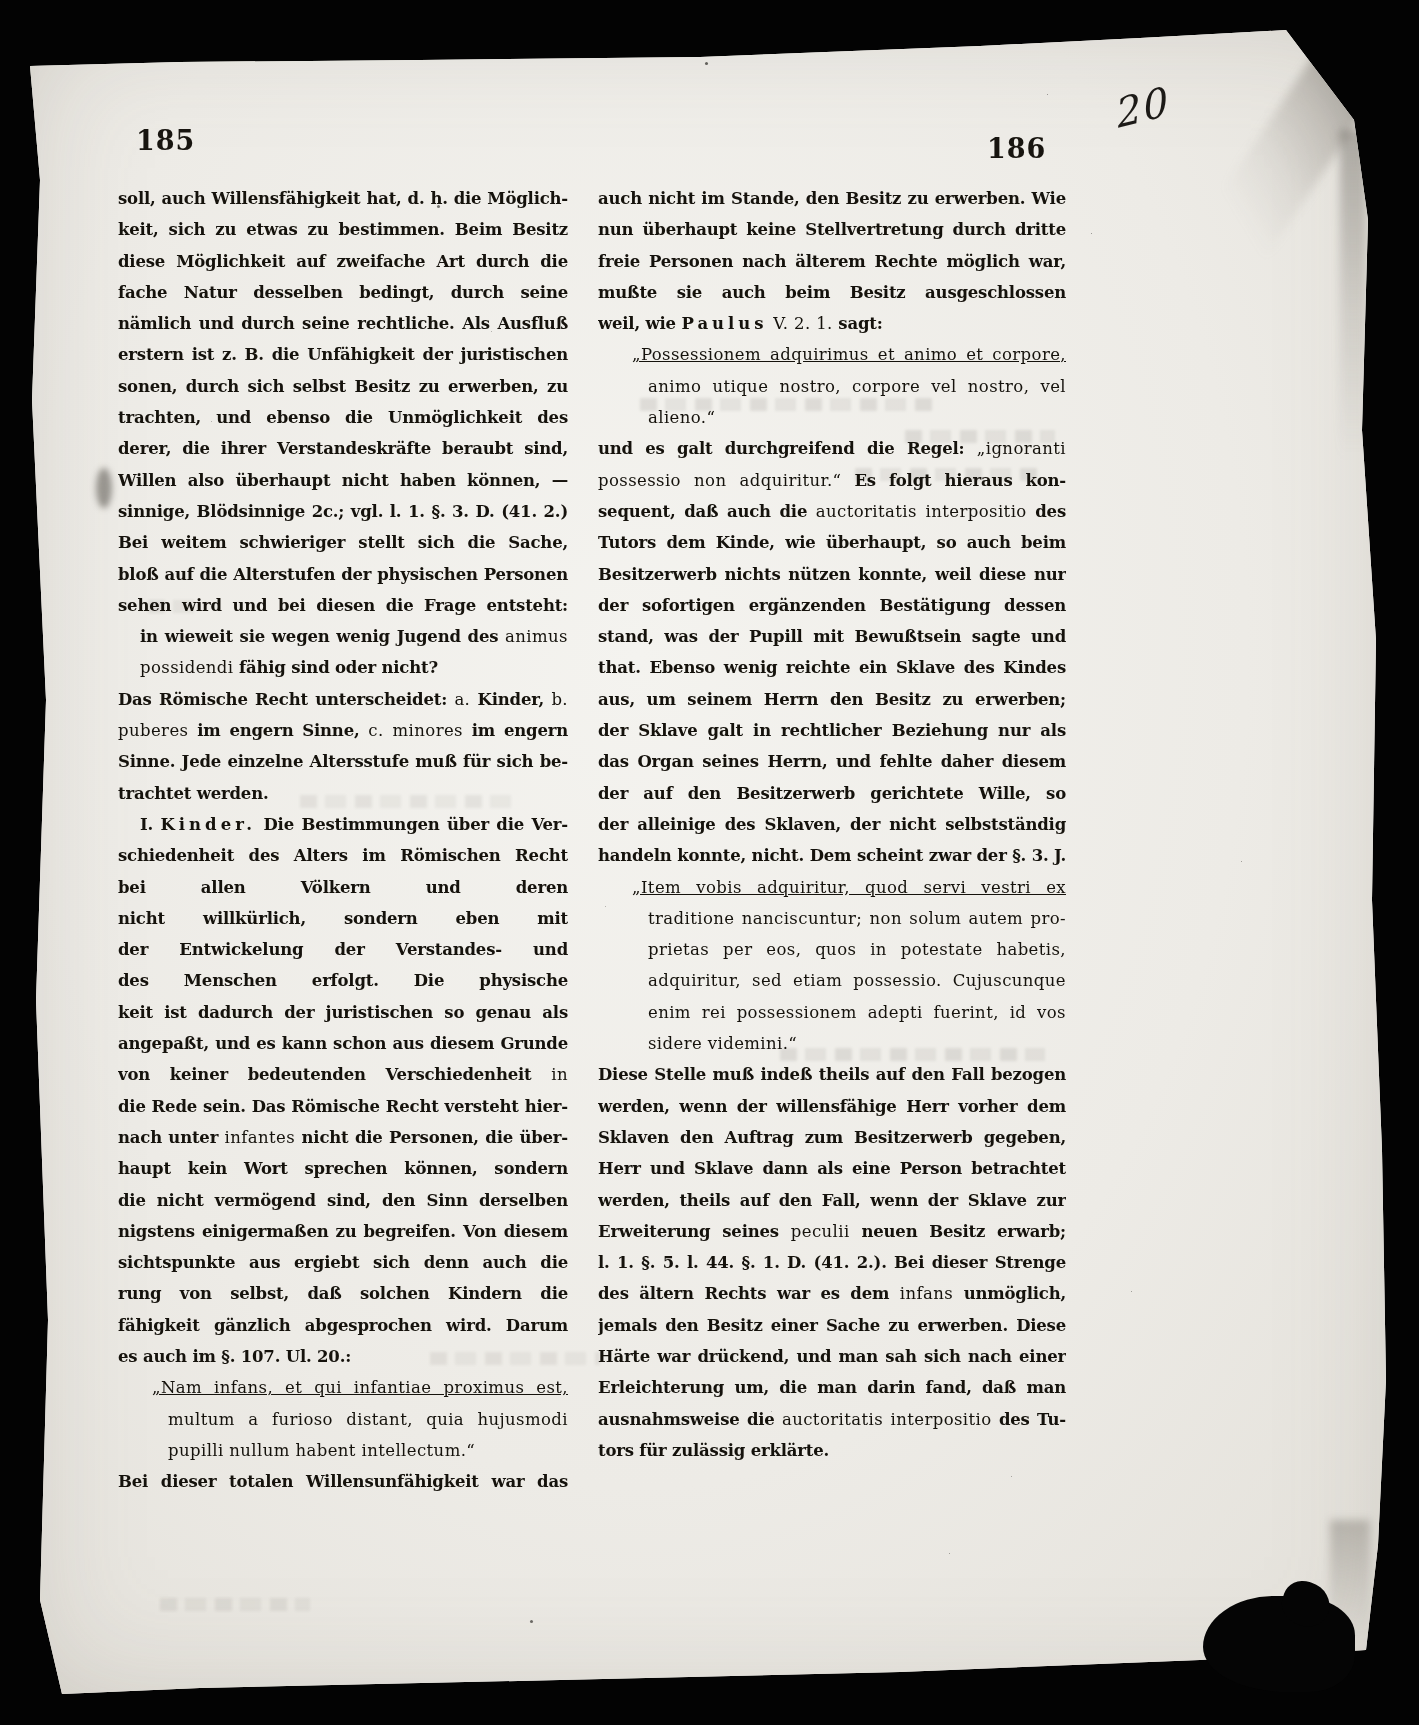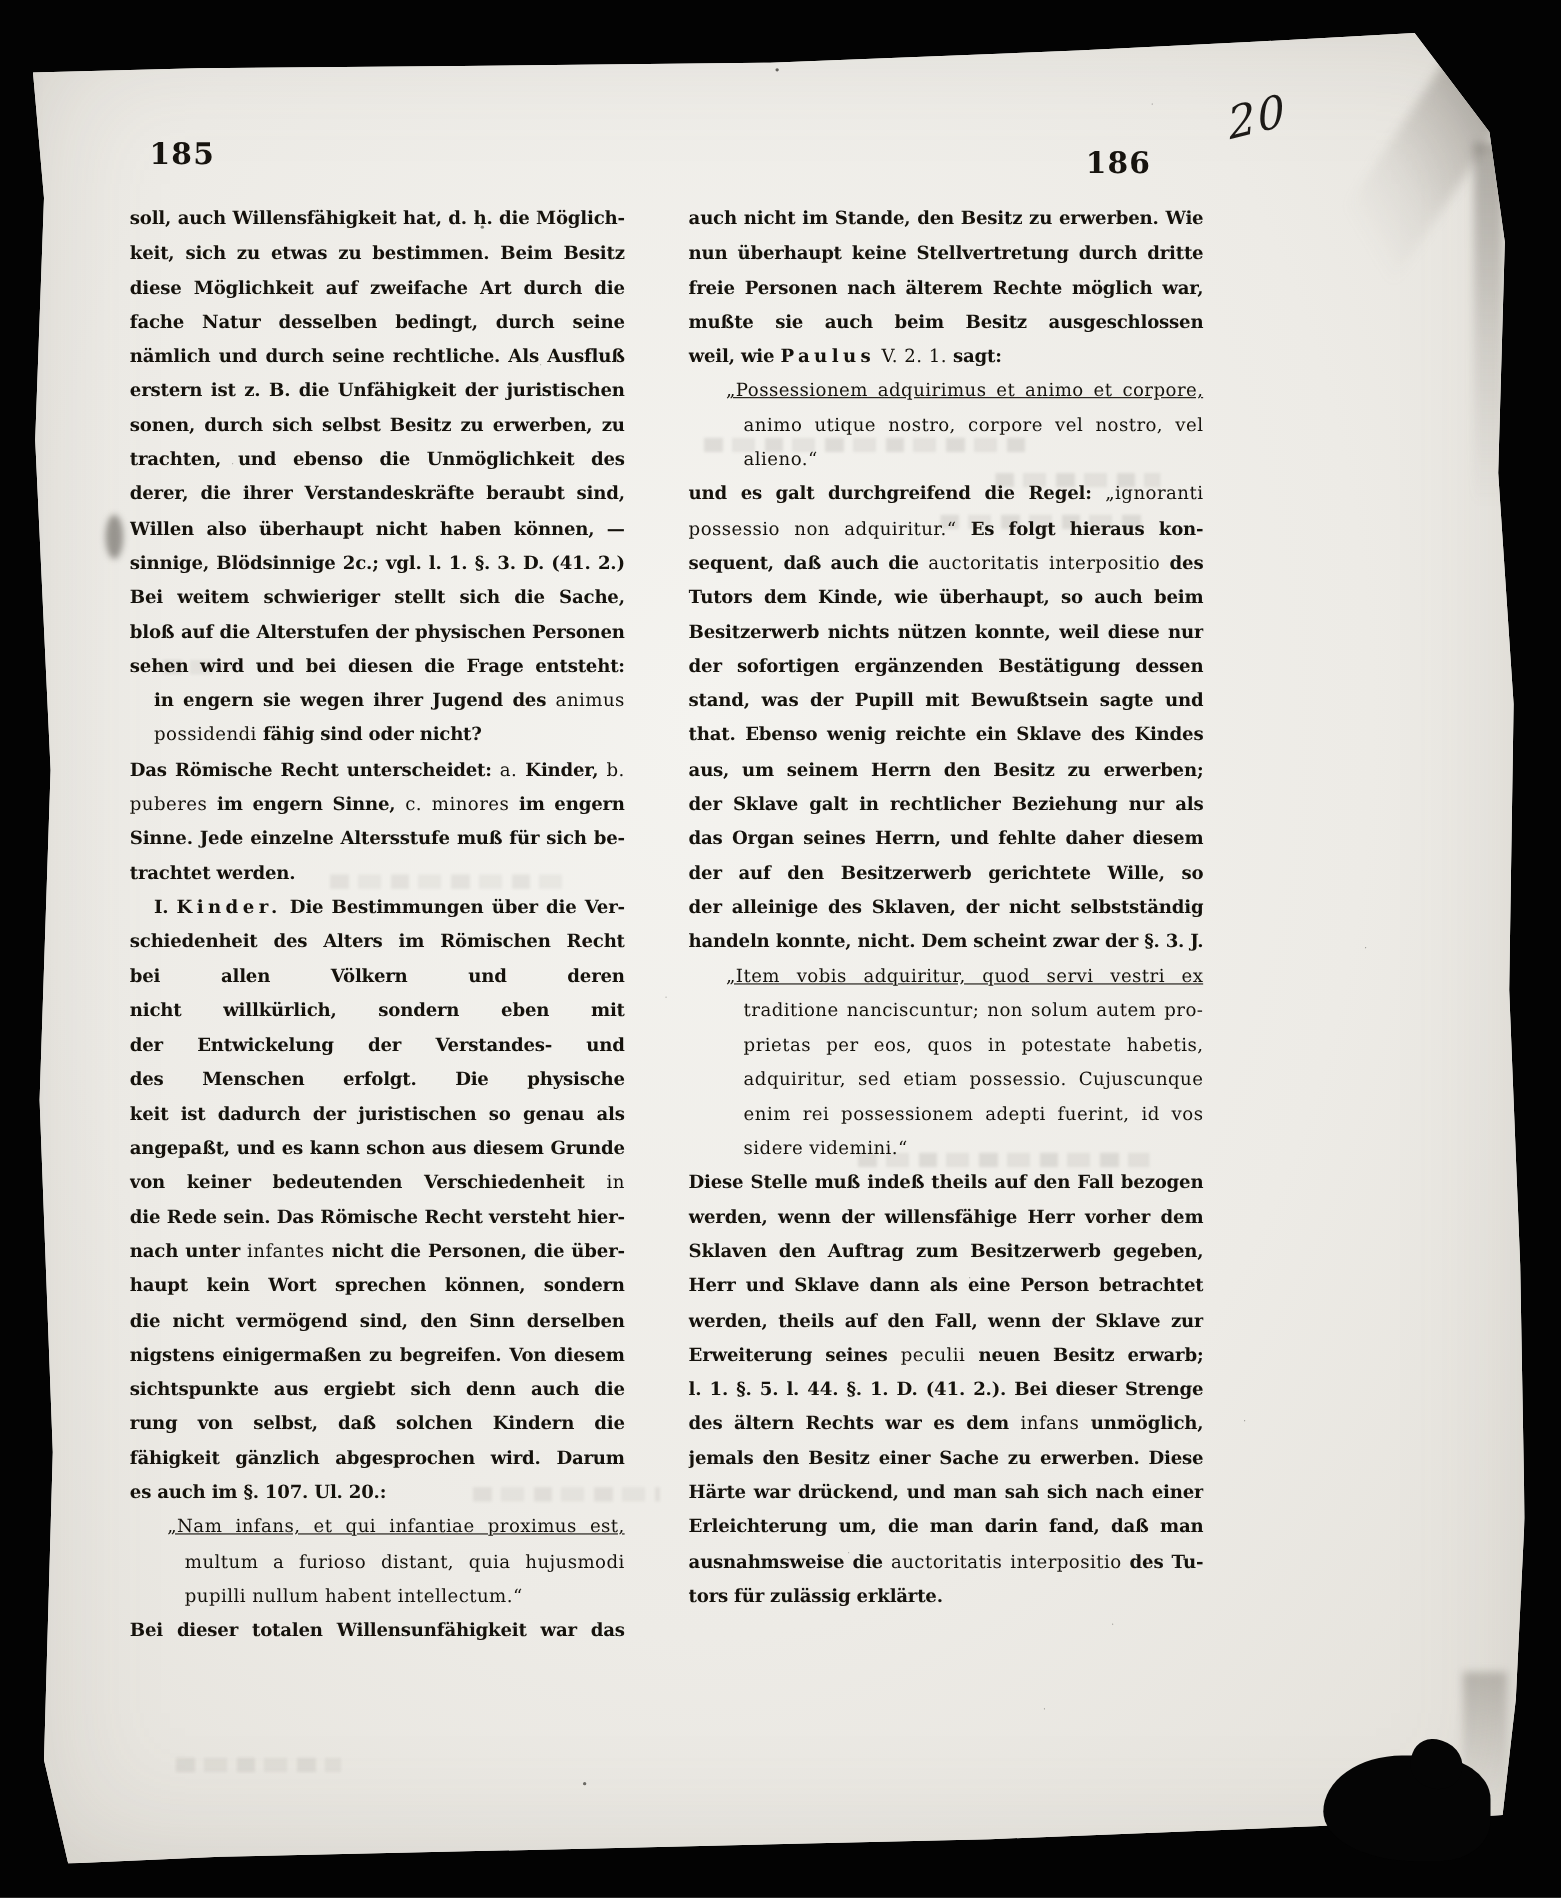--- a/index.html
+++ b/index.html
@@ -44,21 +44,21 @@
   
   .pagenum{position:absolute;font-family:"DejaVu Serif",serif;font-weight:700;font-size:27px;
     color:#17140f;letter-spacing:1px;}
   #pagenum-left{left:136px;top:125px;}
   #pagenum-right{left:987px;top:133px;}
   .handwritten{position:absolute;left:1116px;top:84px;font-family:"DejaVu Serif",serif;
     font-style:italic;font-weight:400;font-size:40px;color:#1c1a17;
     transform:rotate(-14deg) skewX(-8deg);letter-spacing:2px;}
   .col{position:absolute;top:183px;color:#15120c;}
   #col-left{left:118px;width:450px;}
-  #col-right{left:626px;width:468px;}
+  #col-right{left:598px;width:468px;}
   .line{height:31.3px;line-height:31.3px;overflow:hidden;text-align:justify;text-align-last:justify;
     font-size:16.5px;letter-spacing:-0.2px;white-space:normal;}
   .line.endline{text-align-last:left;}
   .line.ind1{padding-left:22px;}
   .line.ind2{padding-left:34px;text-decoration:underline;}
   .line.ind3{padding-left:50px;}
   .f{font-family:"DejaVu Serif",serif;font-weight:700;}
   .a{font-family:"DejaVu Serif",serif;font-weight:400;letter-spacing:.4px;}
   .sp{font-family:"DejaVu Serif",serif;font-weight:700;letter-spacing:4px;}
 </style>
@@ -90,21 +90,21 @@
         <div class="line"><span class="f">nämlich und durch seine rechtliche. Als Ausfluß der</span></div>
         <div class="line"><span class="f">erstern ist z. B. die Unfähigkeit der juristischen Per-</span></div>
         <div class="line"><span class="f">sonen, durch sich selbst Besitz zu erwerben, zu be-</span></div>
         <div class="line"><span class="f">trachten, und ebenso die Unmöglichkeit des Erwerbes</span></div>
         <div class="line"><span class="f">derer, die ihrer Verstandeskräfte beraubt sind, einen</span></div>
         <div class="line"><span class="f">Willen also überhaupt nicht haben können, — Wahn-</span></div>
         <div class="line"><span class="f">sinnige, Blödsinnige 2c.; vgl. l. 1. §. 3. D. (41. 2.)</span></div>
         <div class="line"><span class="f">Bei weitem schwieriger stellt sich die Sache, wenn</span></div>
         <div class="line"><span class="f">bloß auf die Alterstufen der physischen Personen ge-</span></div>
         <div class="line"><span class="f">sehen wird und bei diesen die Frage entsteht:</span></div>
-        <div class="line ind1"><span class="f">in engern sie wegen ihrer Jugend des </span><span class="a">animus</span></div>
+        <div class="line ind1"><span class="f">in wieweit sie wegen wenig Jugend des </span><span class="a">animus</span></div>
         <div class="line ind1 endline"><span class="a">possidendi</span><span class="f"> fähig sind oder nicht?</span></div>
         <div class="line"><span class="f">Das Römische Recht unterscheidet: </span><span class="a">a.</span><span class="f"> Kinder, </span><span class="a">b. im-</span></div>
         <div class="line"><span class="a">puberes</span><span class="f"> im engern Sinne, </span><span class="a">c. minores</span><span class="f"> im engern</span></div>
         <div class="line"><span class="f">Sinne. Jede einzelne Altersstufe muß für sich be-</span></div>
         <div class="line endline"><span class="f">trachtet werden.</span></div>
         <div class="line ind1"><span class="f">I. </span><span class="sp">Kinder.</span><span class="f"> Die Bestimmungen über die Ver-</span></div>
         <div class="line"><span class="f">schiedenheit des Alters im Römischen Recht sind, wie</span></div>
         <div class="line"><span class="f">bei allen Völkern und deren Rechtsverordnungen,</span></div>
         <div class="line"><span class="f">nicht willkürlich, sondern eben mit Berücksichtigung</span></div>
         <div class="line"><span class="f">der Entwickelung der Verstandes- und Geisteskräfte</span></div>

